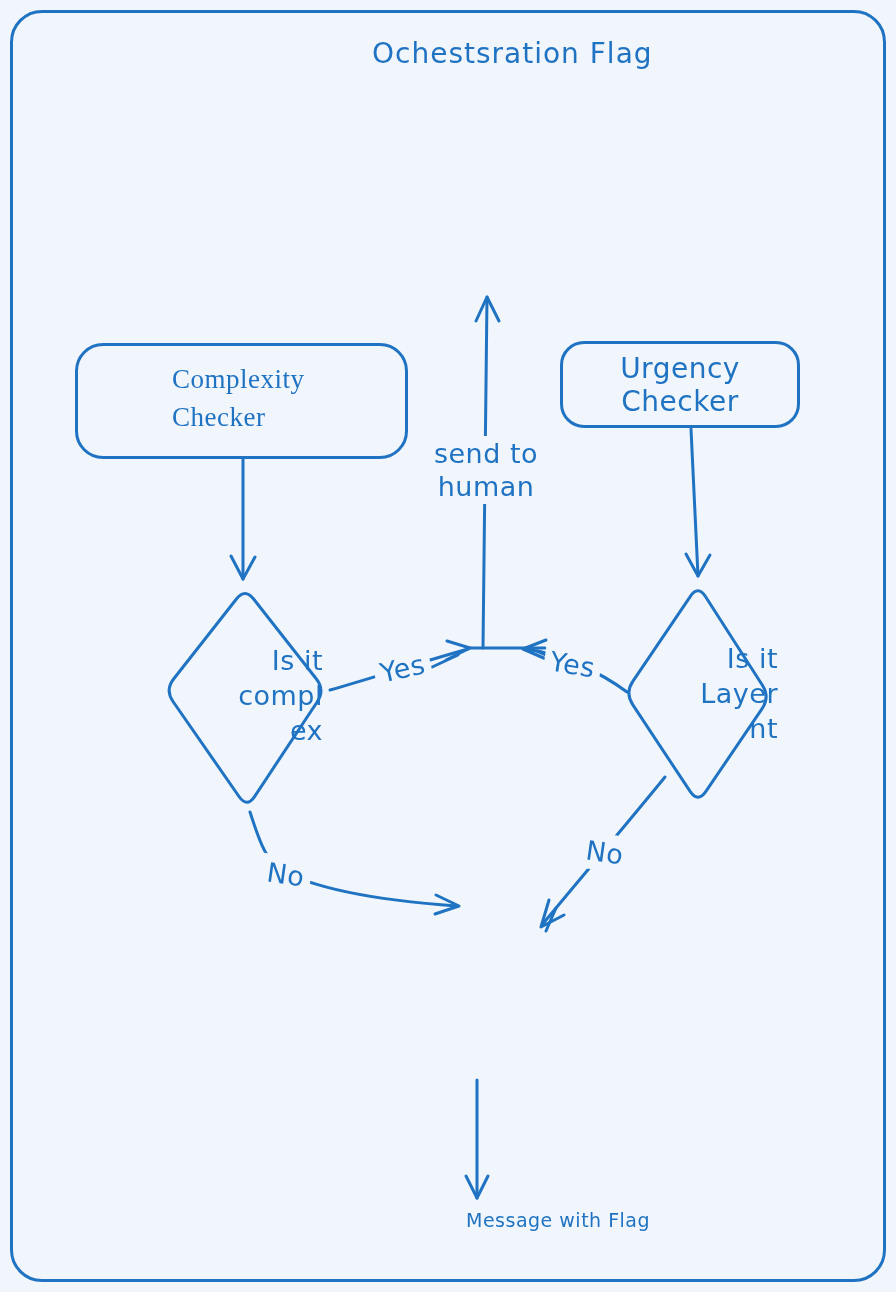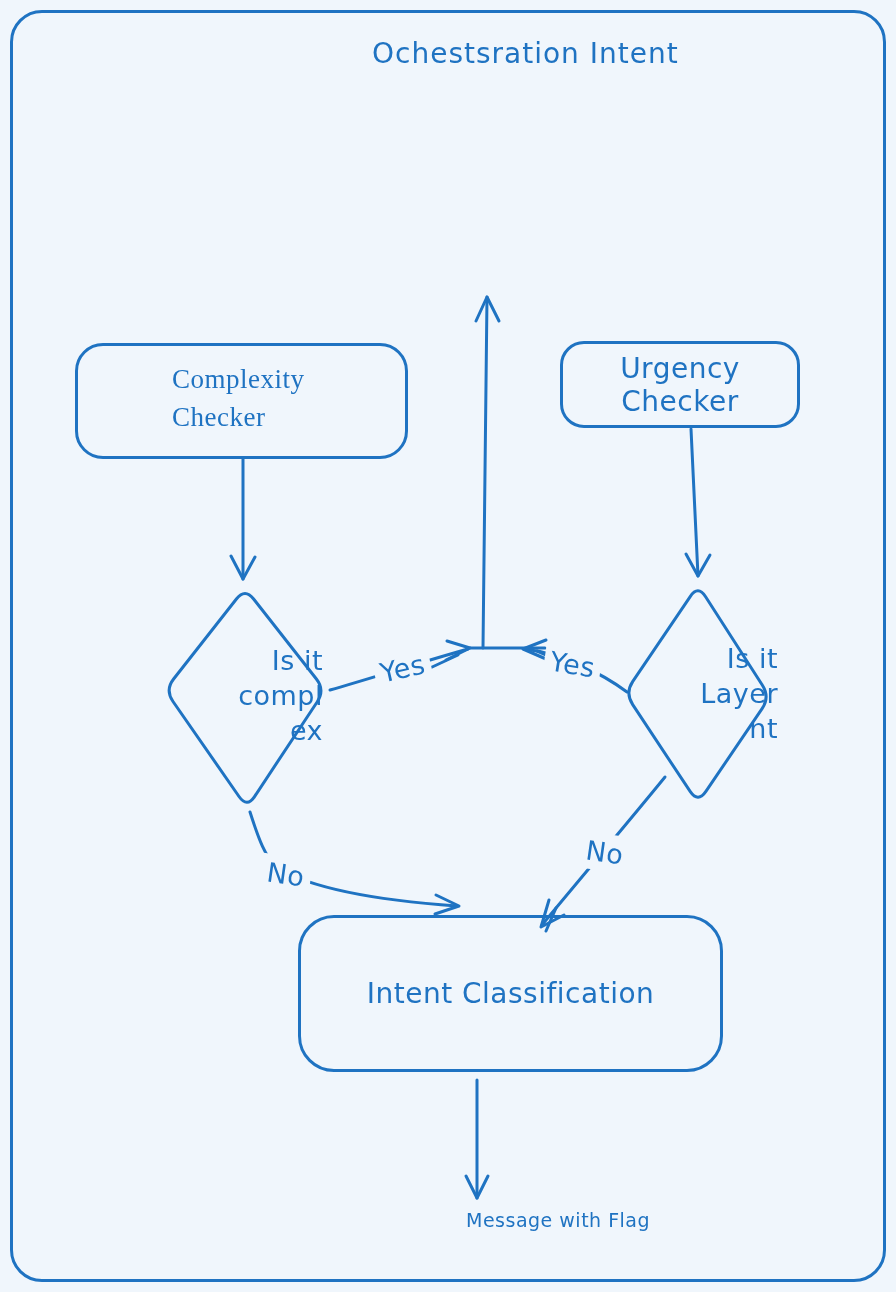--- a/index.html
+++ b/index.html
@@ -104,21 +104,21 @@
     letter-spacing: 0.5px;
   }
 </style>
 </head>
 <body>
 
 <div class="stage">
 
   <div class="outer-frame"></div>
 
-  <div class="txt title">Ochestsration Intent</div>
+  <div class="txt title">Ochestsration Flag</div>
 
   <svg class="canvas" viewBox="0 0 896 1292" fill="none" stroke="#1f73c2" stroke-width="3" stroke-linecap="round" stroke-linejoin="round">
 
     <path d="M236.4,599 Q245,588 253.6,599 L316.4,679 Q325,690 317.3,701.7
              L254.7,796.3 Q247,808 239,796.5 L173,701.5 Q165,690 173.6,679 Z"></path>
 
     <path d="M690.2,596.6 Q698,585 705.6,596.8 L762.4,685.2 Q770,697 762.1,708.6
              L705.9,791.4 Q698,803 690.3,791.7 L632.7,704.7 Q625,693 632.8,681.4 Z"></path>
 
     <g>
@@ -181,28 +181,26 @@
     <div>compl</div>
     <div>ex</div>
   </div>
 
   <div class="txt diamond-text d2-text">
     <div>Is it</div>
     <div>Layer</div>
     <div>nt</div>
   </div>
 
+  <div class="txt edge-label send-human">send to human</div>
 
   <div class="txt edge-label yes-left">Yes</div>
 
   <div class="txt edge-label yes-right">Yes</div>
 
   <div class="txt edge-label no-left">No</div>
 
   <div class="txt edge-label no-right">No</div>
 
-  <div class="node-box box-intent">
-    <span class="intent-label">Intent Classification</span>
-  </div>
 
   <div class="txt message-flag">Message with Flag</div>
 
 </div>
 
 </body></html>

